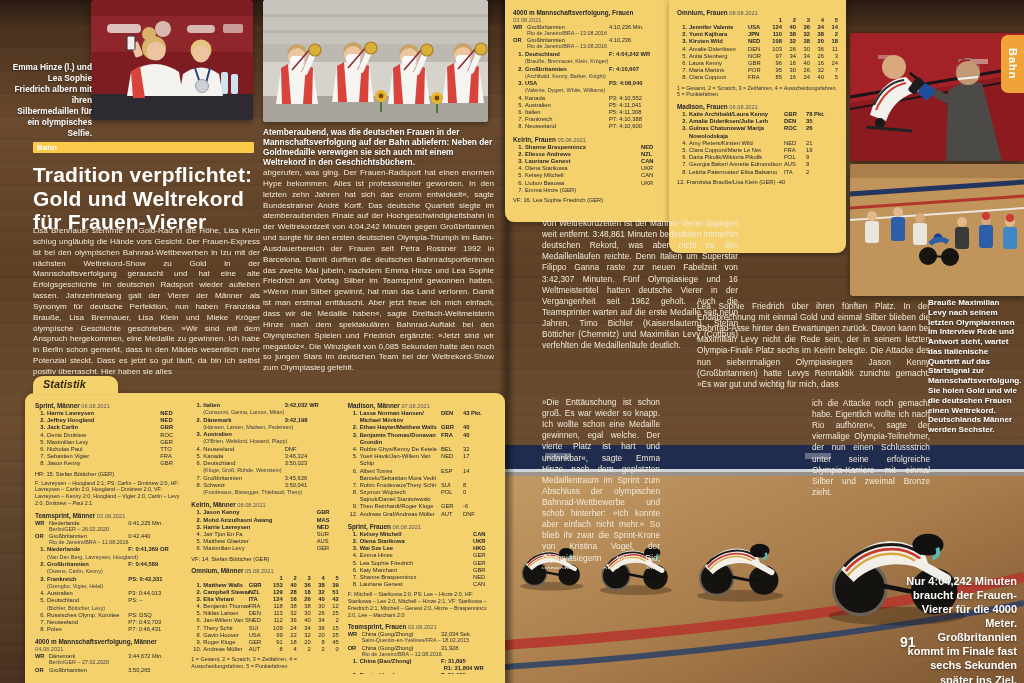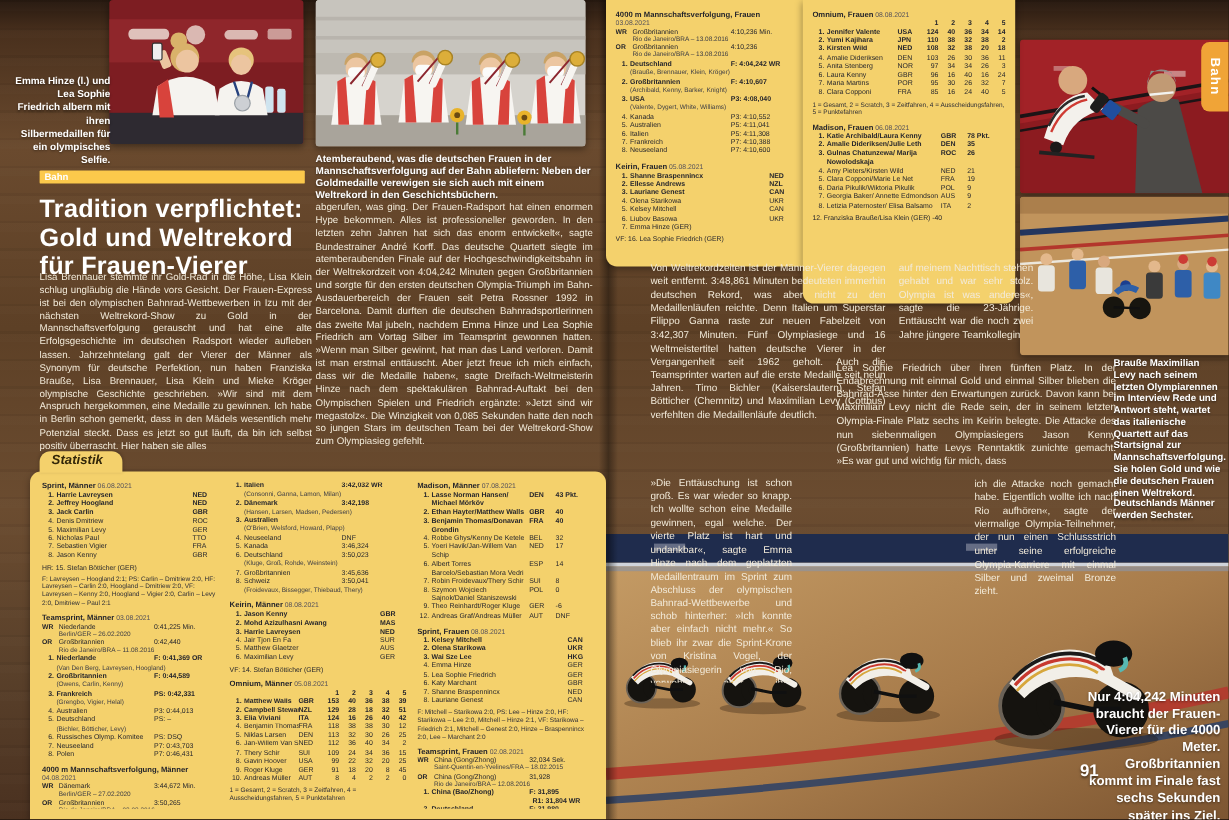--- a/index.html
+++ b/index.html
@@ -37,21 +37,21 @@
   .rcolB3{left:800px;top:398px;width:118px;height:108px;}
   #pullquote{position:absolute;left:645px;top:399px;width:152px;text-align:center;z-index:5;}
   .pq{color:#fdfaf3;font-family:"Liberation Serif",serif;font-size:13.2px;line-height:1.28;
     text-shadow:0 1px 3px rgba(0,0,0,.55);}
   .pq-attr{margin-top:7px;color:#f2ead9;font-family:"Liberation Serif",serif;font-style:italic;
     font-size:8.8px;line-height:1.32;text-shadow:0 1px 2px rgba(0,0,0,.5);}
   #pagenum{position:absolute;left:900px;top:634px;color:#fff;font-weight:700;font-size:14px;
     text-shadow:0 1px 2px rgba(0,0,0,.5);z-index:6;}
   
   #statistik-tab{position:absolute;left:33px;top:376px;background:#f4d16c;color:#332709;
-    font-style:italic;font-weight:700;font-size:11px;padding:2px 16px 4px 10px;
+    font-style:italic;font-weight:700;font-size:11px;padding:2px 32px 4px 10px;
     border-radius:9px 9px 0 0;z-index:5;box-shadow:0 -1px 3px rgba(0,0,0,.2);}
   #bahn-tab-right{position:absolute;left:1001px;top:35px;width:23px;height:58px;background:#f0a437;
     color:#fff;font-weight:700;font-size:11px;letter-spacing:1px;border-radius:7px 0 0 7px;
     display:flex;align-items:center;justify-content:center;z-index:6;}
   #bahn-tab-right span{writing-mode:vertical-rl;}
   
   .stats-box{position:absolute;background:#f4d16c;box-sizing:border-box;overflow:hidden;
     color:#26262c;z-index:4;box-shadow:0 2px 6px rgba(0,0,0,.35);}
   #stat-left{left:25px;top:393px;width:480px;height:290px;border-radius:9px 9px 0 0;
     display:flex;gap:9px;padding:9px 10px;}
@@ -961,21 +961,20 @@
         </div>
       </div>
   </div>
 
   <div id="bahn-tab-right">
     <span>Bahn</span>
   </div>
 
   <div class="body rbody rcolA1">Von Weltrekordzeiten ist der Männer-Vierer dagegen weit entfernt. 3:48,861 Minuten bedeuteten immerhin deutschen Rekord, was aber nicht zu den Medaillenläufen reichte. Denn Italien um Superstar Filippo Ganna raste zur neuen Fabelzeit von 3:42,307 Minuten. Fünf Olympiasiege und 16 Weltmeistertitel hatten deutsche Vierer in der Vergangenheit seit 1962 geholt. Auch die Teamsprinter warten auf die erste Medaille seit neun Jahren. Timo Bichler (Kaiserslautern), Stefan Bötticher (Chemnitz) und Maximilian Levy (Cottbus) verfehlten die Medaillenläufe deutlich.</div>
   <div class="body rbody rcolA2">»Die Enttäuschung ist schon groß. Es war wieder so knapp. Ich wollte schon eine Medaille gewinnen, egal welche. Der vierte Platz ist hart und undankbar«, sagte Emma Hinze nach dem geplatzten Medaillentraum im Sprint zum Abschluss der olympischen Bahnrad-Wettbewerbe und schob hinterher: »Ich konnte aber einfach nicht mehr.« So blieb ihr zwar die Sprint-Krone von Kristina Vogel, der Olympiasiegerin von Rio, verwehrt, aber ihre Silbermedaille aus dem Teamsprint kann ihr keiner mehr nehmen. »Ich habe sie jeden Tag</div>
-  <div class="body rbody rcolB1">auf meinem Nachttisch stehen gehabt und war sehr stolz. Olympia ist was anderes«, sagte die 23-Jährige. Enttäuscht war die noch zwei Jahre jüngere Teamkollegin</div>
   <div class="body rbody rcolB2">Lea Sophie Friedrich über ihren fünften Platz. In der Endabrechnung mit einmal Gold und einmal Silber blieben die Bahnrad-Asse hinter den Erwartungen zurück. Davon kann bei Maximilian Levy nicht die Rede sein, der in seinem letzten Olympia-Finale Platz sechs im Keirin belegte. Die Attacke des nun siebenmaligen Olympiasiegers Jason Kenny (Großbritannien) hatte Levys Renntaktik zunichte gemacht. »Es war gut und wichtig für mich, dass</div>
   <div class="body rbody rcolB3">ich die Attacke noch gemacht habe. Eigentlich wollte ich nach Rio aufhören«, sagte der viermalige Olympia-Teilnehmer, der nun einen Schlussstrich unter seine erfolgreiche Olympia-Karriere mit einmal Silber und zweimal Bronze zieht.</div>
 
   <div id="pullquote">
   </div>
 
   <div class="cap cap3">Brauße Maximilian Levy nach seinem letzten Olympiarennen im Interview Rede und Antwort steht, wartet das italienische Quartett auf das Startsignal zur Mannschaftsverfolgung. Sie holen Gold und wie die deutschen Frauen einen Weltrekord. Deutschlands Männer werden Sechster.</div>
   <div class="cap cap4">Nur 4:04,242 Minuten braucht der Frauen-Vierer für die 4000 Meter. Großbritannien kommt im Finale fast sechs Sekunden später ins Ziel.</div>
   <div id="pagenum">91</div>
 

